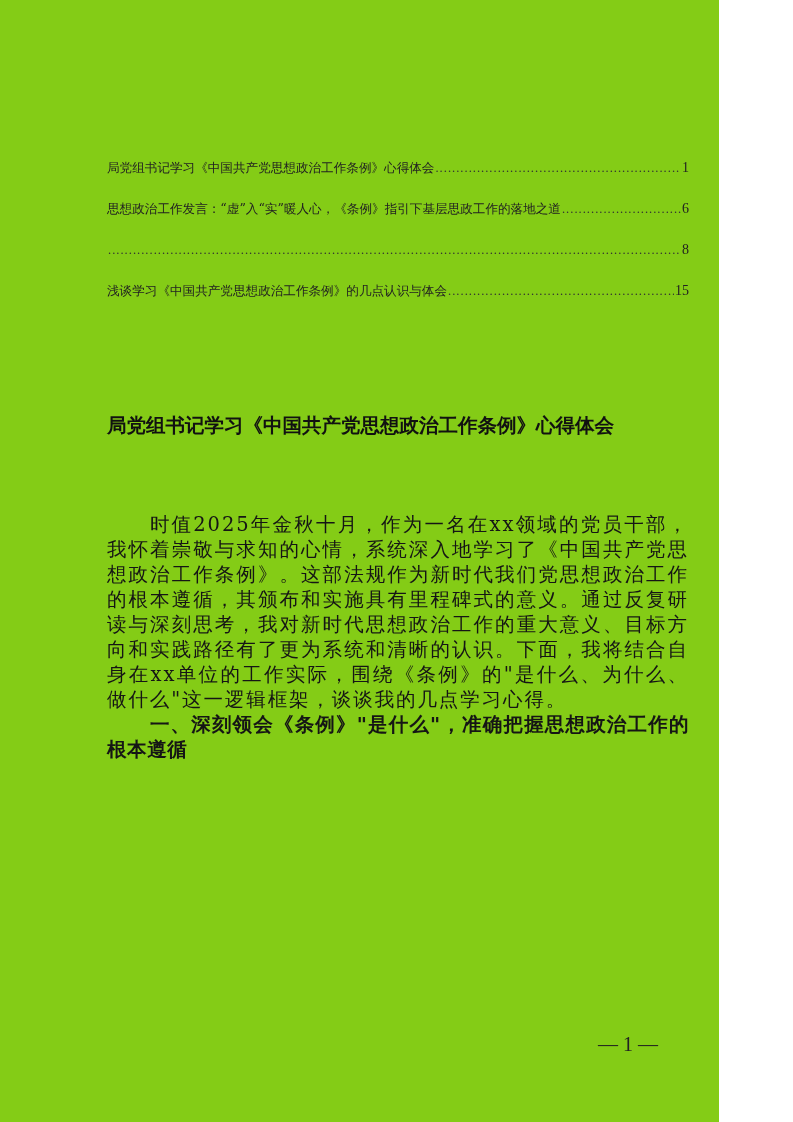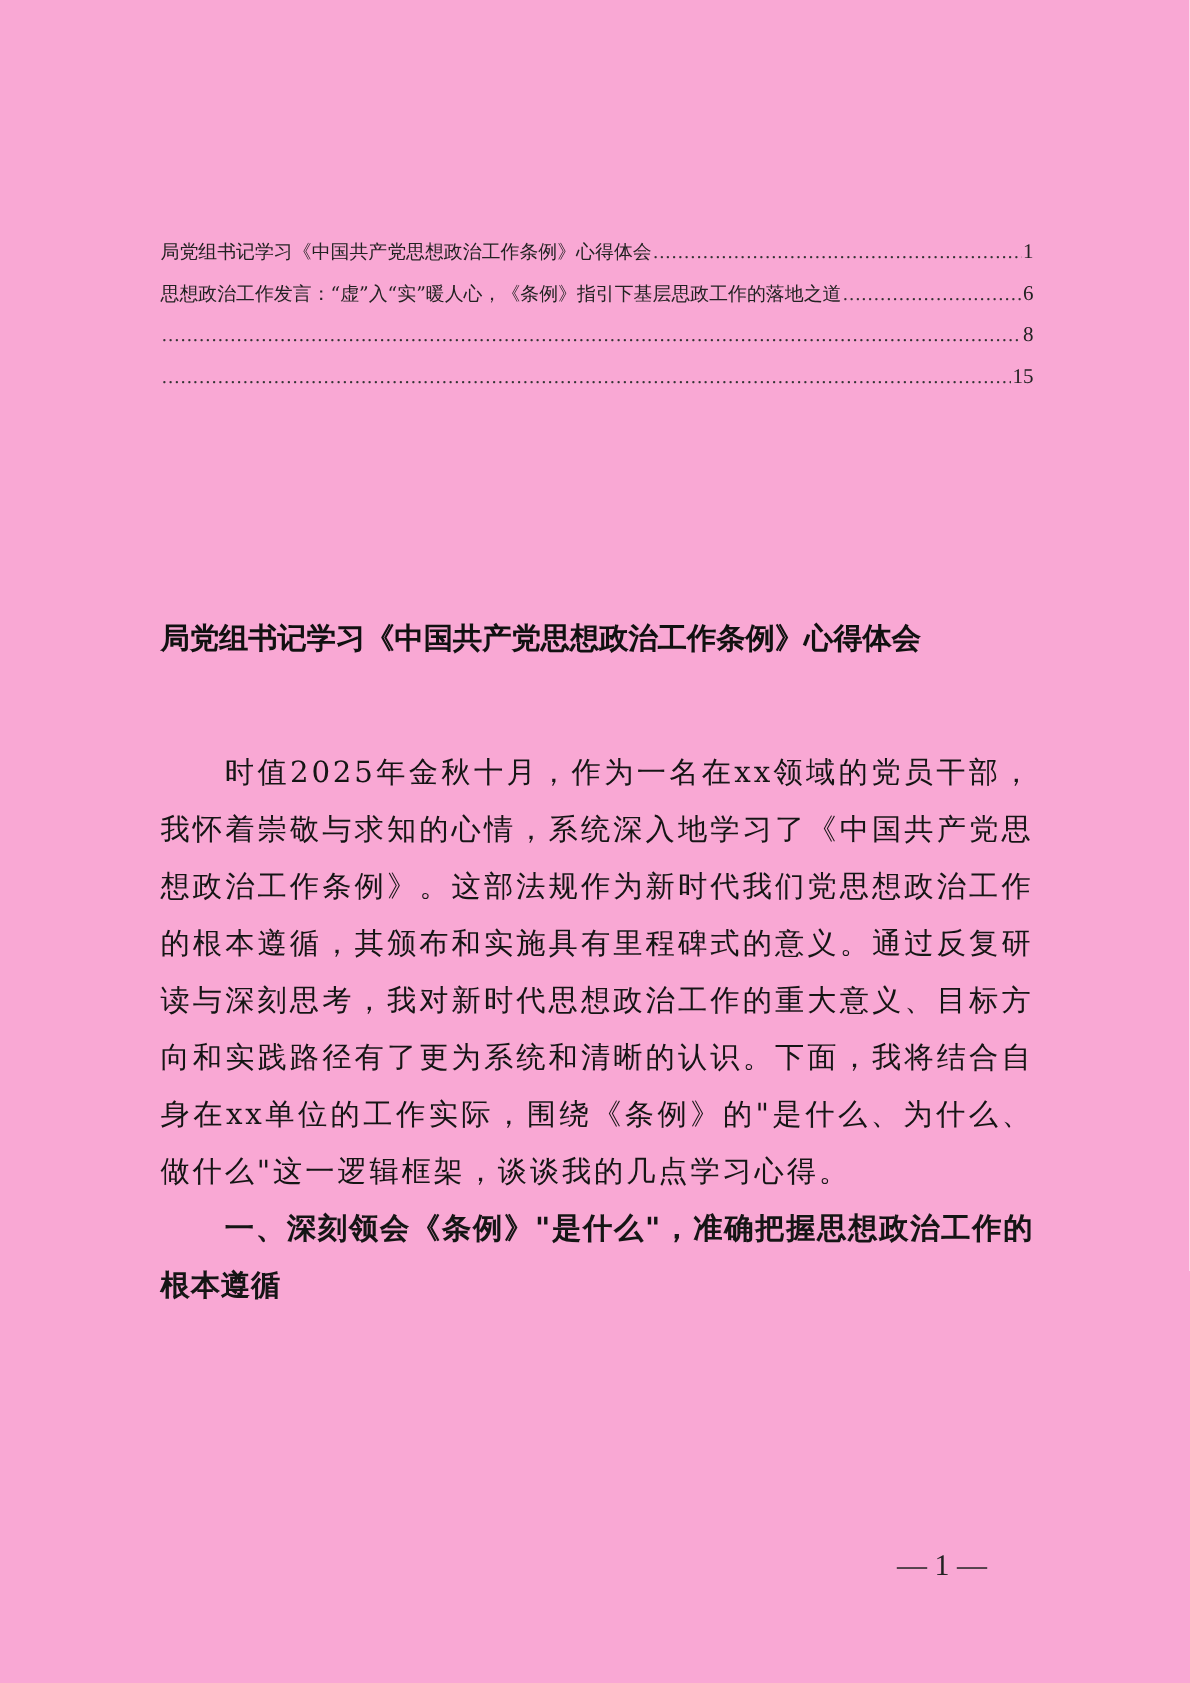--- a/index.html
+++ b/index.html
@@ -1,26 +1,26 @@
 <!DOCTYPE html>
 <html><head>
   <meta charset="utf-8">
   <style>
     html, body { margin: 0; padding: 0; background: #ffffff; }
     body { width: 793px; height: 1122px; position: relative; overflow: hidden; color: #111; }
-    .page { position: absolute; left: 0; top: 0; width: 793px; height: 1122px; background: #f9a8d4; }
+    .page { position: absolute; left: 0; top: 0; width: 719px; height: 1122px; background: #84cc16; }
     .toc { position: absolute; left: 107px; top: 160px; width: 582px; font-family: "DejaVu Serif", "Liberation Serif", serif; font-size: 12.6px; color: #222; }
     .toc-row { display: flex; align-items: baseline; height: 20px; white-space: nowrap; }
-    .toc-row + .toc-row { margin-top: 8px; }
+    .toc-row + .toc-row { margin-top: 21px; }
     .toc-title { flex: 0 0 auto; }
     .toc-dots { flex: 1 1 auto; overflow: hidden; margin: 0 1px; font-family: "Liberation Serif", serif; letter-spacing: 1px; color: #333; }
     .toc-dots::before { content: "..................................................................................................................................................................................................................."; }
     .toc-page { flex: 0 0 auto; font-family: "Liberation Serif", serif; font-size: 14px; }
     .title { position: absolute; left: 107px; top: 412px; font-family: "DejaVu Sans", sans-serif; font-weight: bold; font-size: 19.5px; color: #111; letter-spacing: 0px; white-space: nowrap; }
-    .body { position: absolute; left: 107px; top: 496px; width: 582px; font-family: "DejaVu Serif", "Liberation Serif", serif; font-size: 19.5px; line-height: 38px; color: #151515; text-align: justify; letter-spacing: 1.9px; }
+    .body { position: absolute; left: 107px; top: 512px; width: 582px; font-family: "DejaVu Serif", "Liberation Serif", serif; font-size: 19.5px; line-height: 25px; color: #151515; text-align: justify; letter-spacing: 1.9px; }
     .body p { margin: 0; text-indent: 2.2em; }
     .body .heading { font-family: "DejaVu Sans", sans-serif; font-weight: bold; letter-spacing: 0.6px; font-size: 19.5px; }
     .page-number { position: absolute; left: 598px; top: 1033px; font-family: "Liberation Serif", serif; font-size: 20px; color: #222; white-space: nowrap; }
   </style>
 </head>
 <body>
 
 <div class="page">
 
   <div class="toc">
@@ -32,20 +32,21 @@
     <div class="toc-row">
       <span class="toc-title">思想政治工作发言：“虚”入“实”暖人心，《条例》指引下基层思政工作的落地之道</span>
       <span class="toc-dots"></span>
       <span class="toc-page">6</span>
     </div>
     <div class="toc-row">
       <span class="toc-dots"></span>
       <span class="toc-page">8</span>
     </div>
     <div class="toc-row">
+      <span class="toc-title">浅谈学习《中国共产党思想政治工作条例》的几点认识与体会</span>
       <span class="toc-dots"></span>
       <span class="toc-page">15</span>
     </div>
   </div>
 
   <h1 class="title" style="margin:0;">局党组书记学习《中国共产党思想政治工作条例》心得体会</h1>
 
   <div class="body">
     <p>时值2025年金秋十月，作为一名在xx领域的党员干部，我怀着崇敬与求知的心情，系统深入地学习了《中国共产党思想政治工作条例》。这部法规作为新时代我们党思想政治工作的根本遵循，其颁布和实施具有里程碑式的意义。通过反复研读与深刻思考，我对新时代思想政治工作的重大意义、目标方向和实践路径有了更为系统和清晰的认识。下面，我将结合自身在xx单位的工作实际，围绕《条例》的"是什么、为什么、做什么"这一逻辑框架，谈谈我的几点学习心得。</p>
     <p class="heading">一、深刻领会《条例》"是什么"，准确把握思想政治工作的根本遵循</p>

